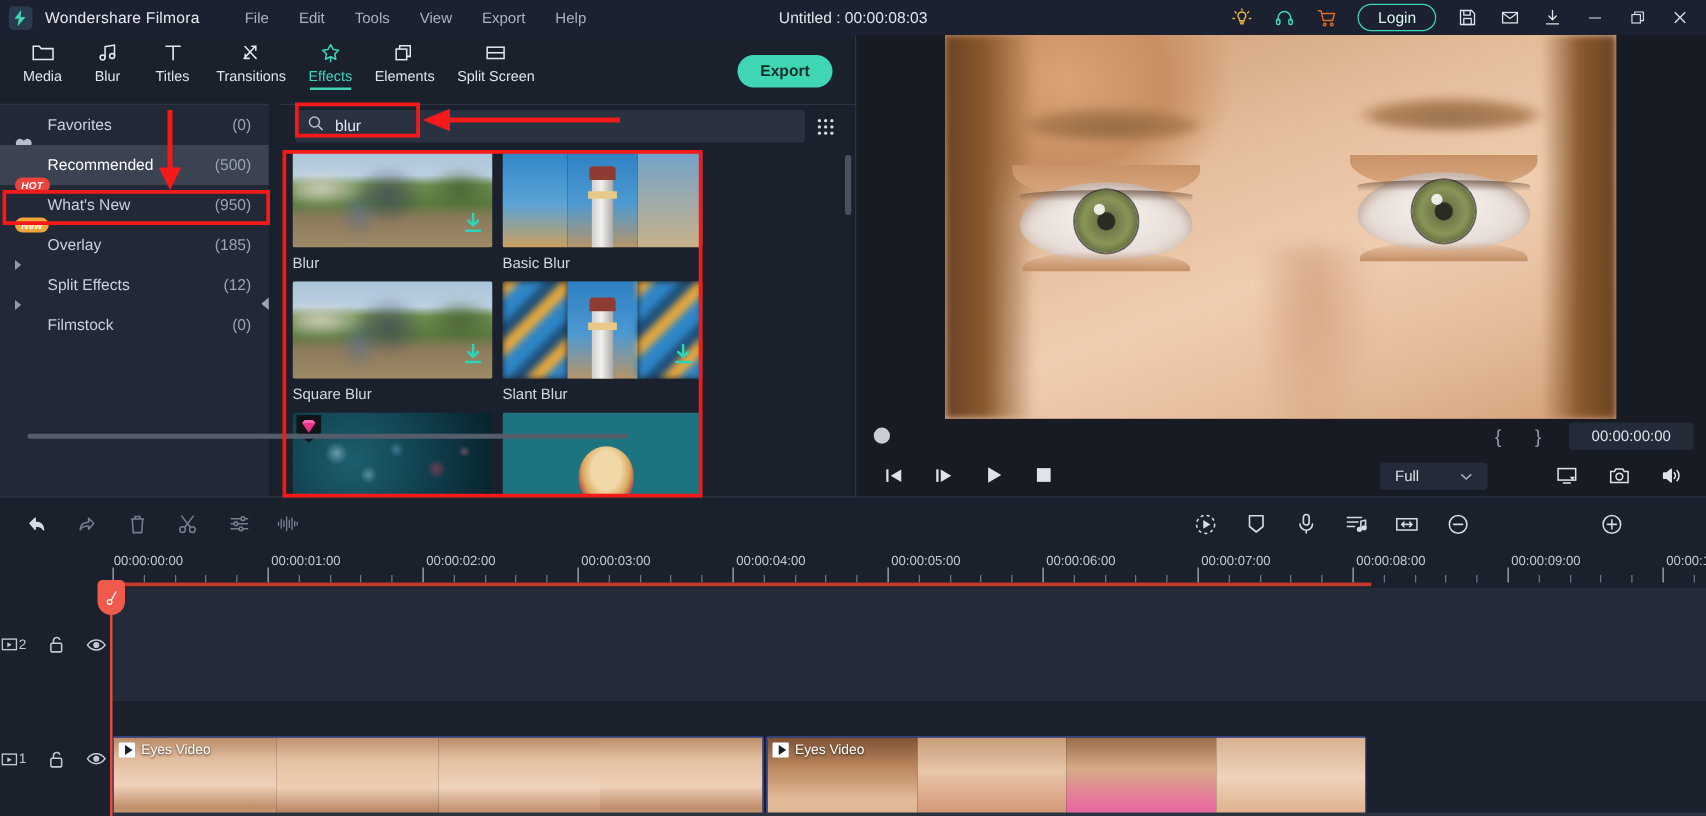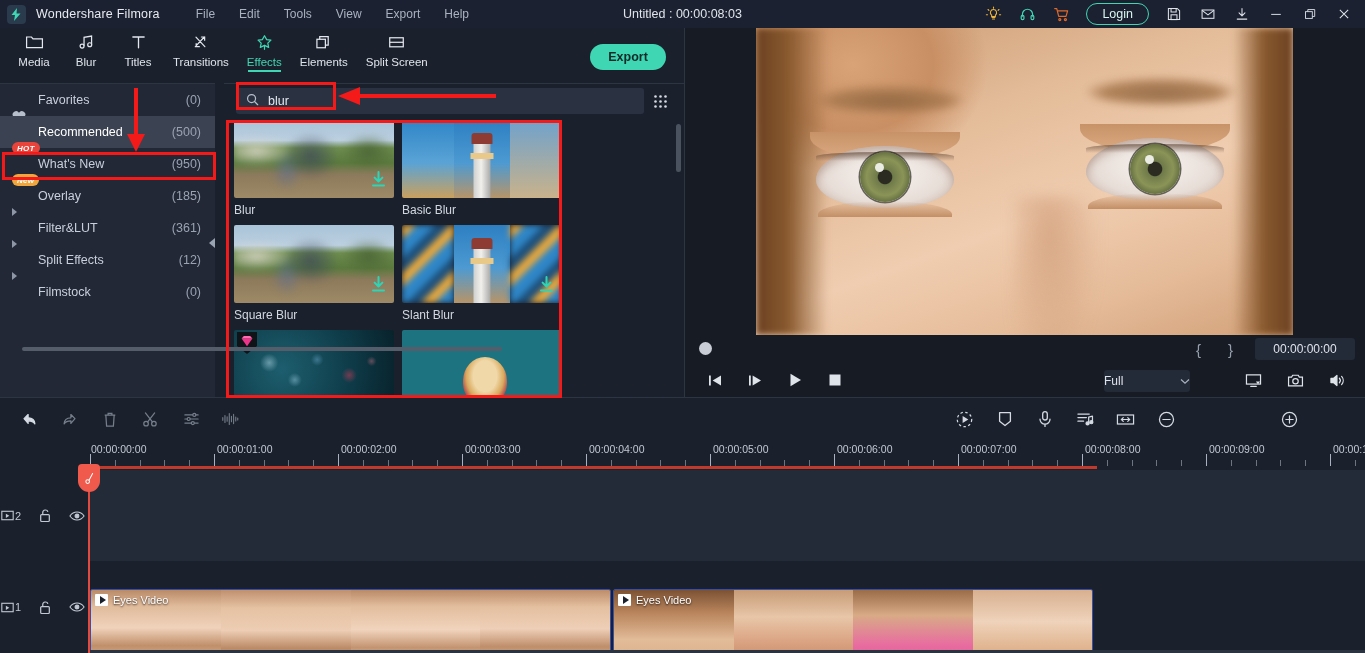--- a/index.html
+++ b/index.html
@@ -213,21 +213,21 @@
   .brace { position:absolute; font-size:15px; color:#98a0ae; }
   .tc-box {
     position:absolute; left:1255px; top:338px; width:100px; height:22px;
     background:#232a38; border-radius:3px; display:flex; align-items:center; justify-content:center;
     font-size:12px; color:#dfe3ea;
   }
   .pv-controls { position:absolute; left:684px; top:364px; width:681px; height:33px; }
   .pc-btn { position:absolute; top:6px; width:22px; height:20px; display:flex; align-items:center; justify-content:center; cursor:default; }
   .res-select {
     position:absolute; left:1104px; top:370px; width:86px; height:22px;
-    background:#232a38; border-radius:3px; display:flex; align-items:center; padding:0 0;
+    background:#232a38; border-radius:3px; display:flex; align-items:center; padding:0 12px;
     font-size:12px; color:#dfe3ea; justify-content:space-between; cursor:default;
   }
 
   
   .tl-toolbar {
     position:absolute; left:0; top:397px; width:1365px; height:42px;
     background:#1b212c; border-top:1px solid #2d3442;
   }
   .tlt-btn { position:absolute; top:10px; width:24px; height:22px; display:flex; align-items:center; justify-content:center; cursor:default; }
 
@@ -442,27 +442,20 @@
       </span>
       <span class="sb-name">What's New</span>
       <span class="sb-cnt">(950)</span>
     </div>
     <div class="sb-row">
       <span class="sb-ico">
           <i class="tri"></i>
         </span>
       <span class="sb-name">Overlay</span>
       <span class="sb-cnt">(185)</span>
-    </div>
-    <div class="sb-row">
-      <span class="sb-ico">
-          <i class="tri"></i>
-        </span>
-      <span class="sb-name">Filter&amp;LUT</span>
-      <span class="sb-cnt">(361)</span>
     </div>
     <div class="sb-row">
       <span class="sb-ico">
           <i class="tri"></i>
         </span>
       <span class="sb-name">Split Effects</span>
       <span class="sb-cnt">(12)</span>
     </div>
     <div class="sb-row">
       <span class="sb-ico"></span>

